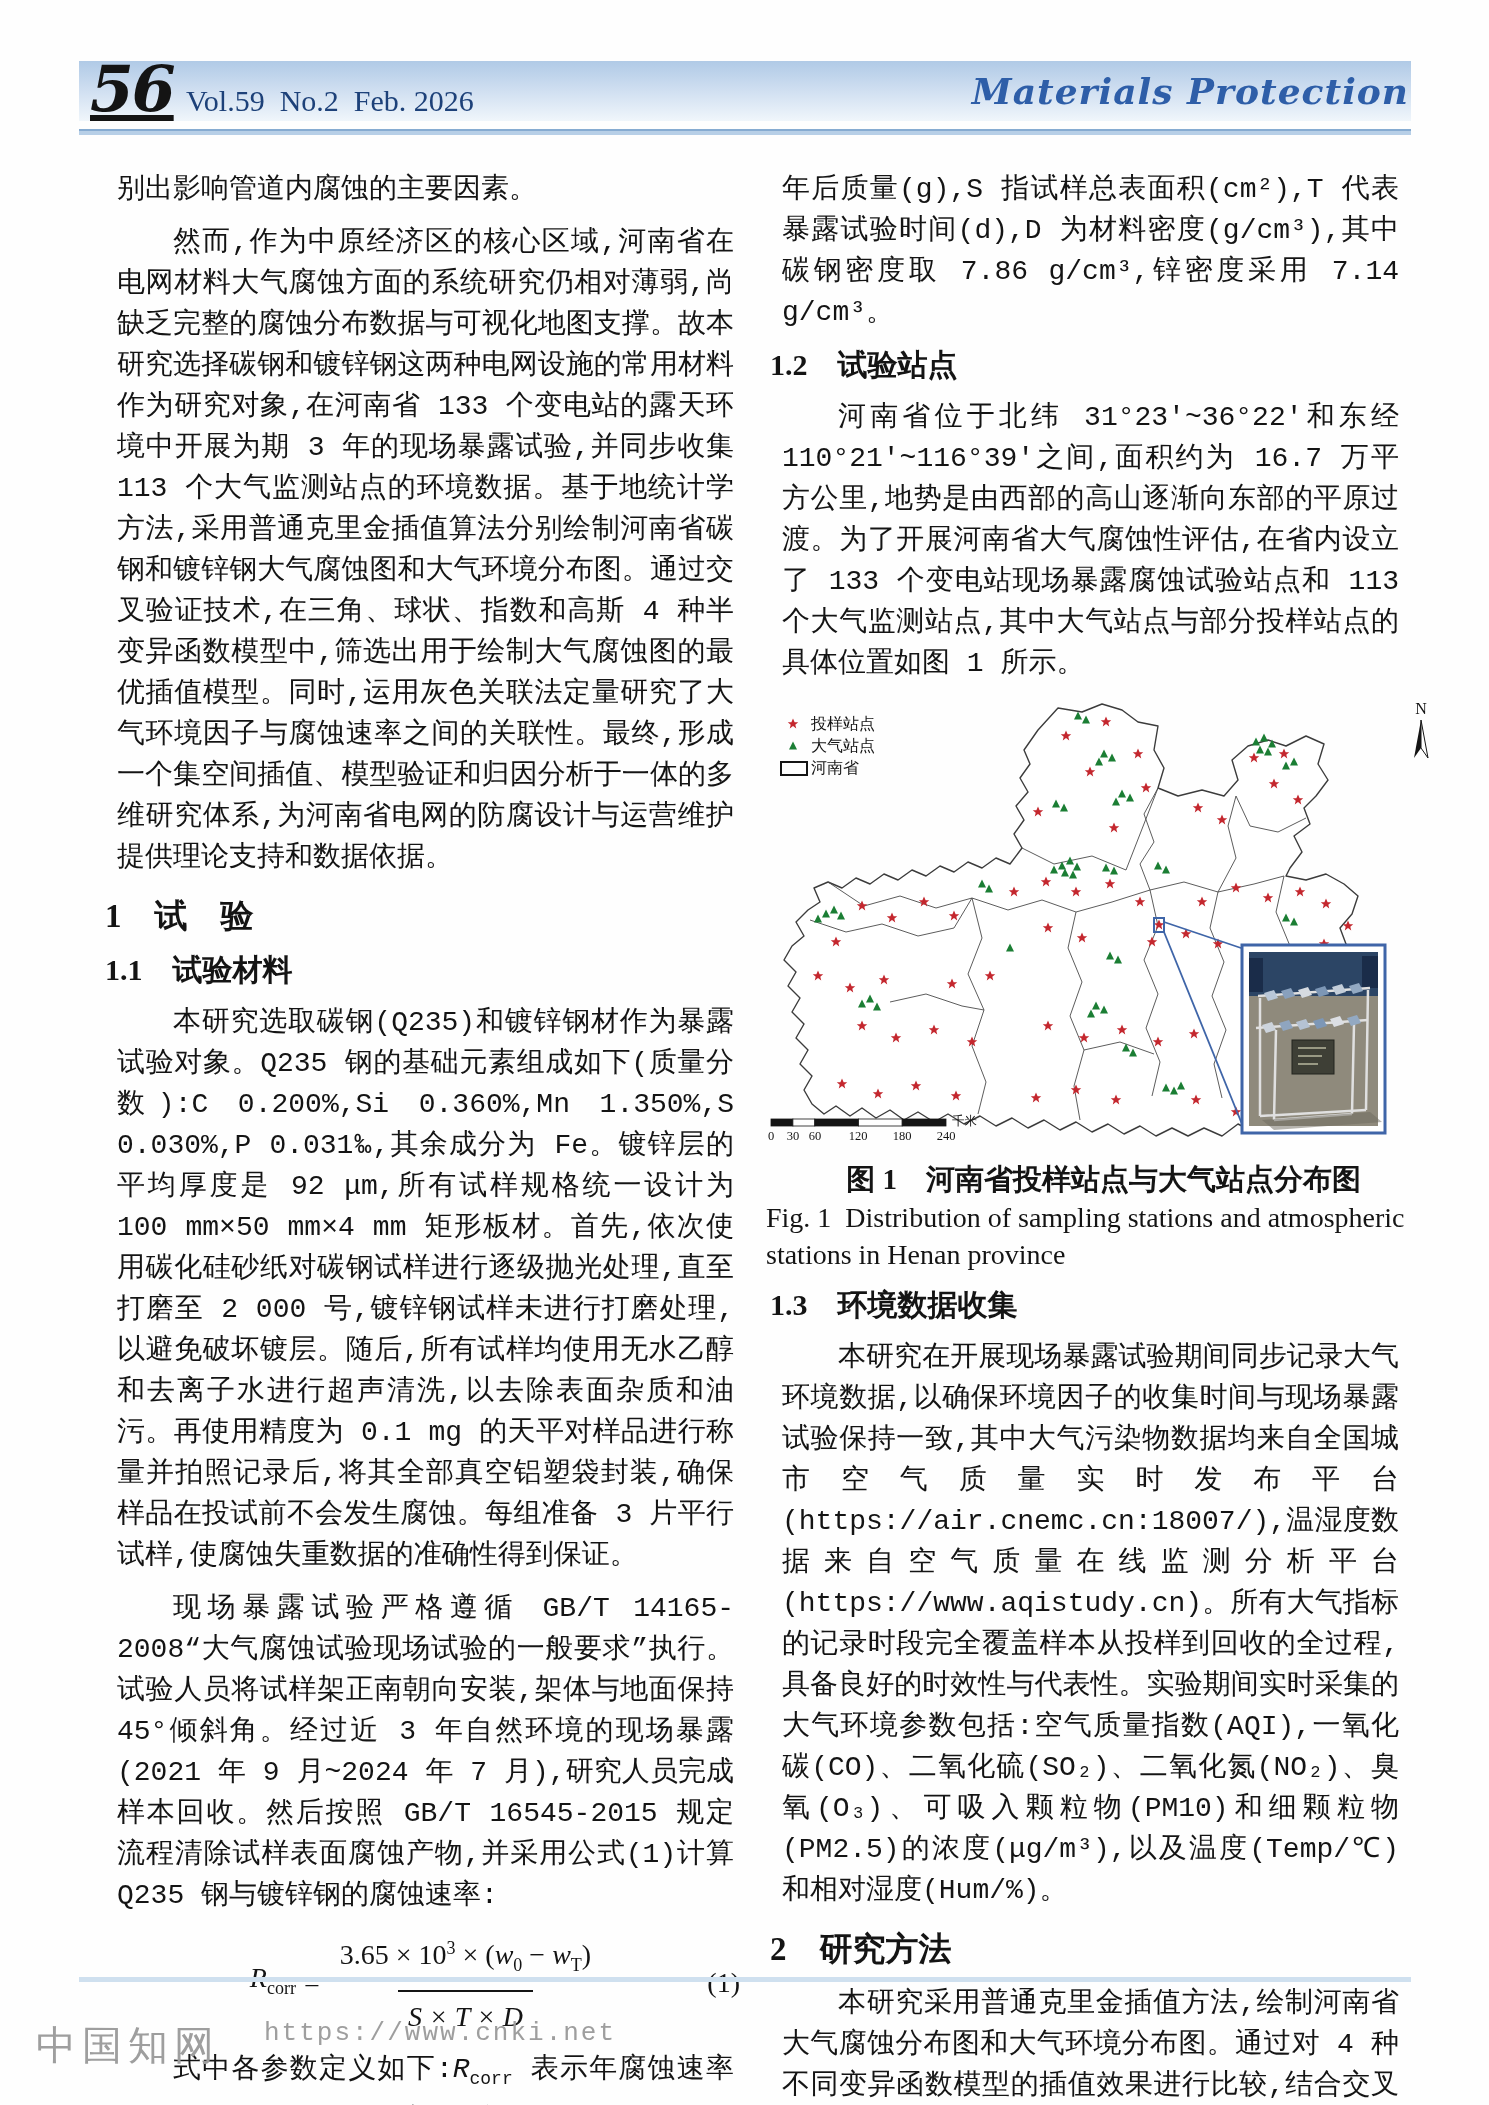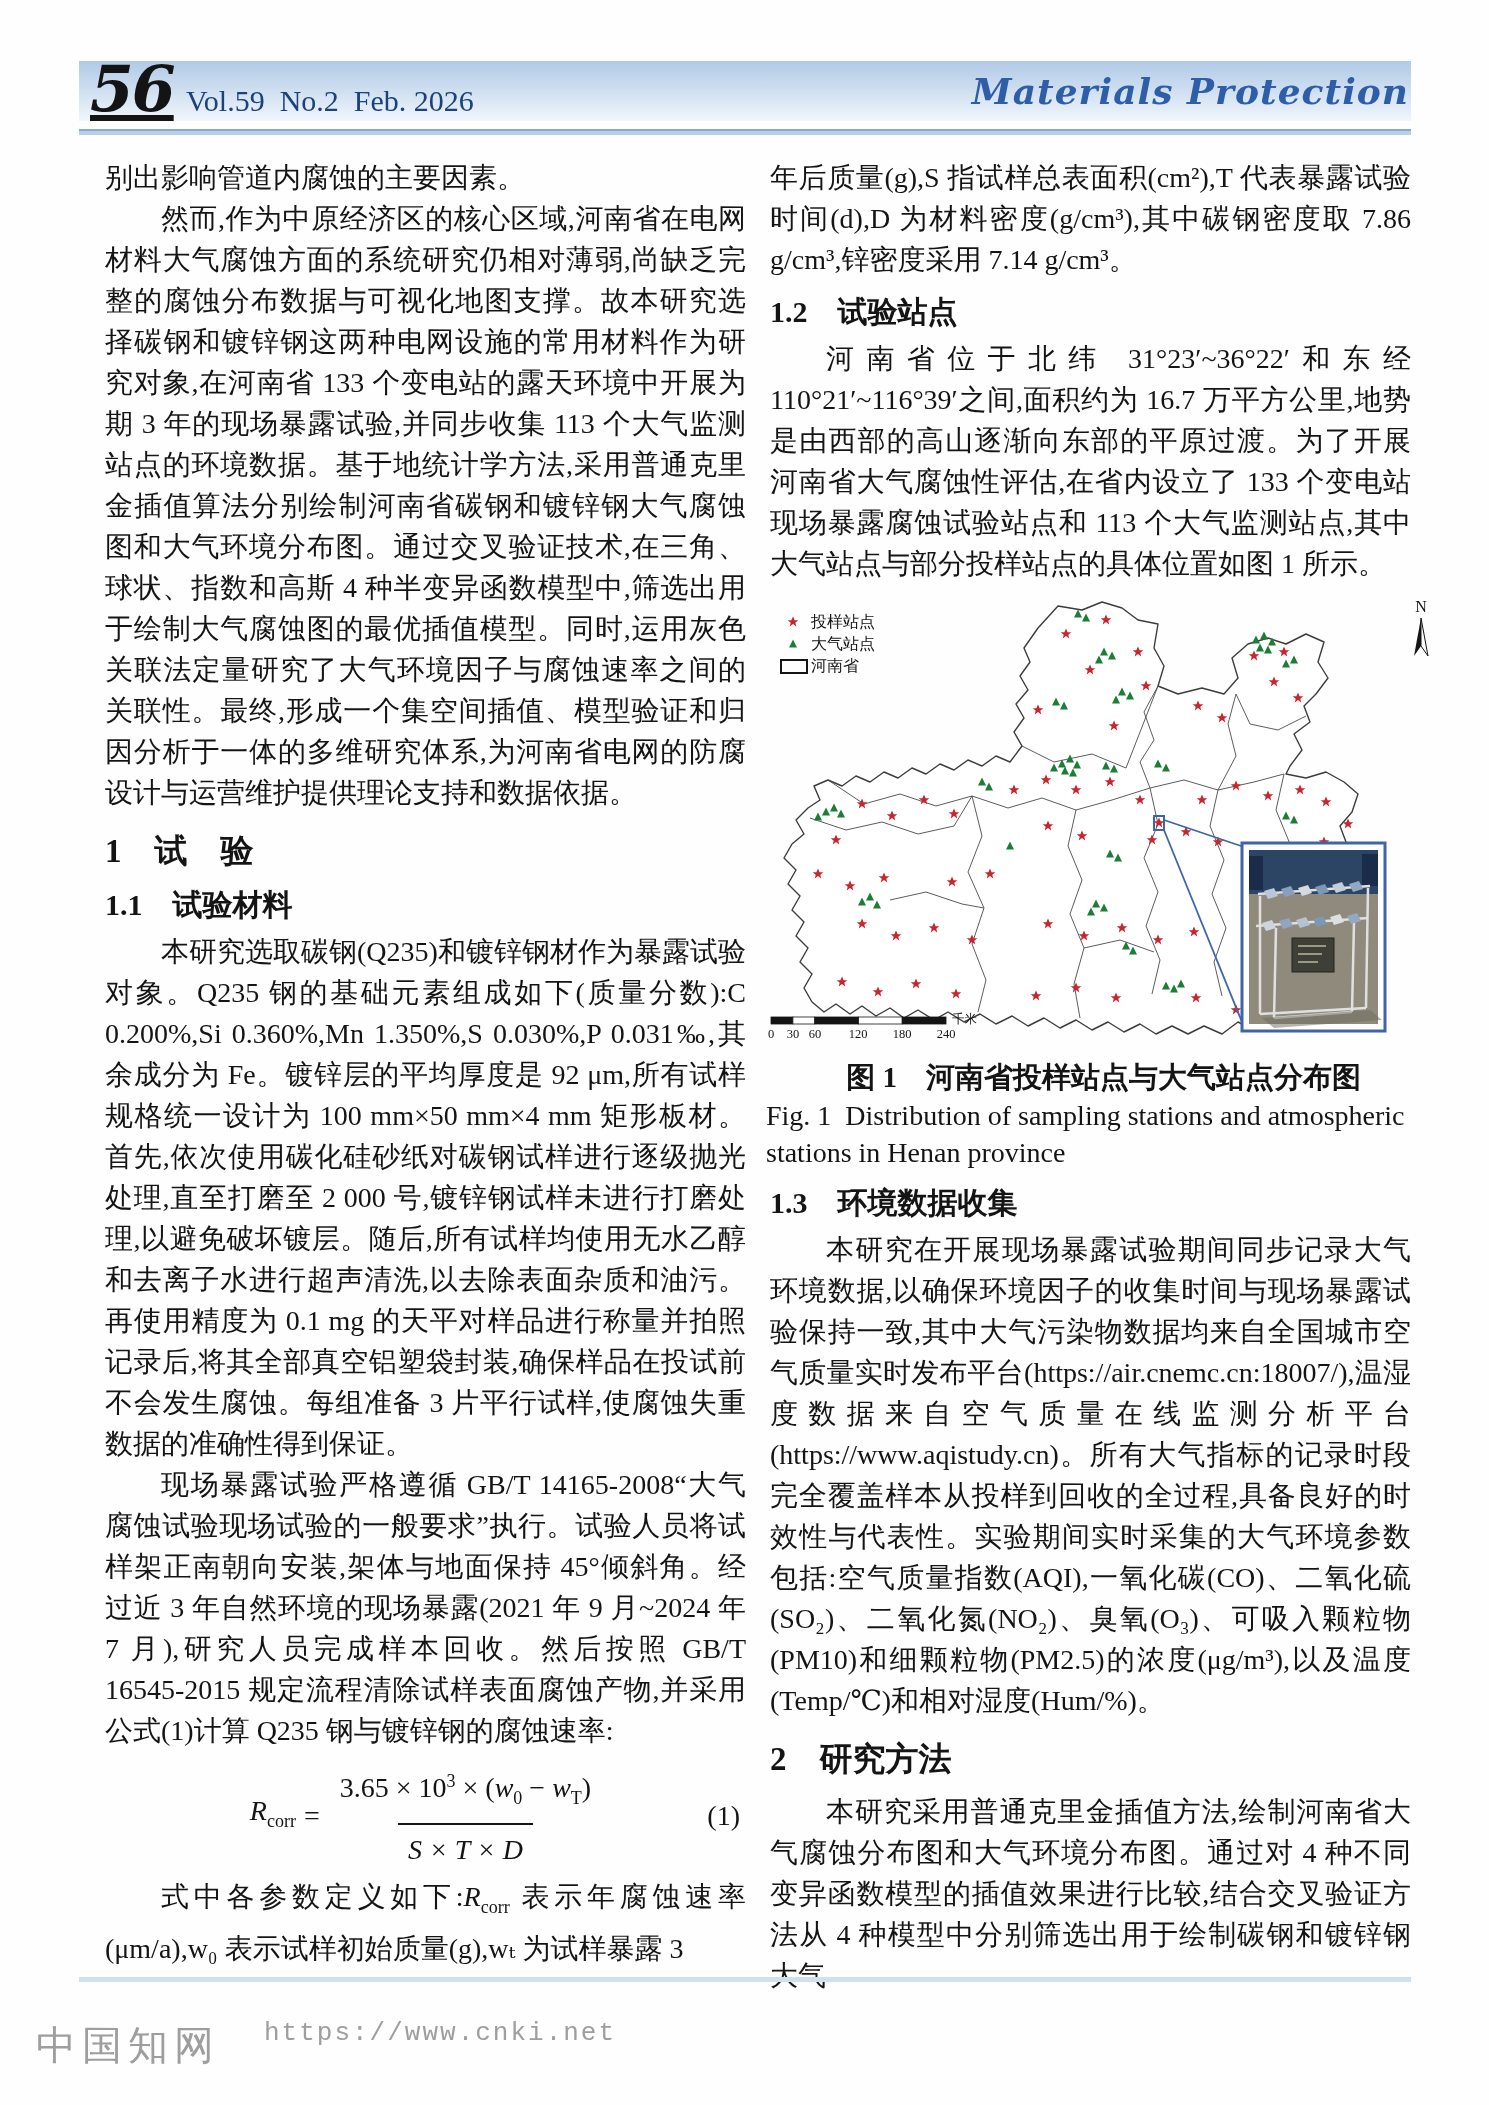--- a/index.html
+++ b/index.html
@@ -32,21 +32,21 @@
     position:absolute; left:79px; top:129px; width:1332px; height:4px;
     background:#b7cfe7; border-top:2px solid #86abd1;
   }
   
   .col {
     position:absolute; top:157px; width:641px; font-size:28px; line-height:41px;
     text-align:justify;
   }
   .col-left  { left:105px; }
   .col-right { left:770px; }
-  .col p { margin:0; text-indent:2em; overflow-wrap:anywhere; }
+  .col p { margin:12px; text-indent:2em; overflow-wrap:anywhere;font-family:Liberation Mono, monospace; }
   .col p.cont { text-indent:0; }
   h2.sec    { font-size:33px; line-height:44px; margin:16px 0 10px; font-weight:bold; text-align:left; }
   h3.subsec { font-size:30px; line-height:40px; margin:12px 0 6px;  font-weight:bold; text-align:left; }
   var { font-style:italic; }
   sub { font-size:18px; }
   sup { font-size:18px; }
   
   .formula-row {
     position:relative; display:flex; justify-content:center; align-items:center;
     margin:10px 0 6px; font-size:28px;

